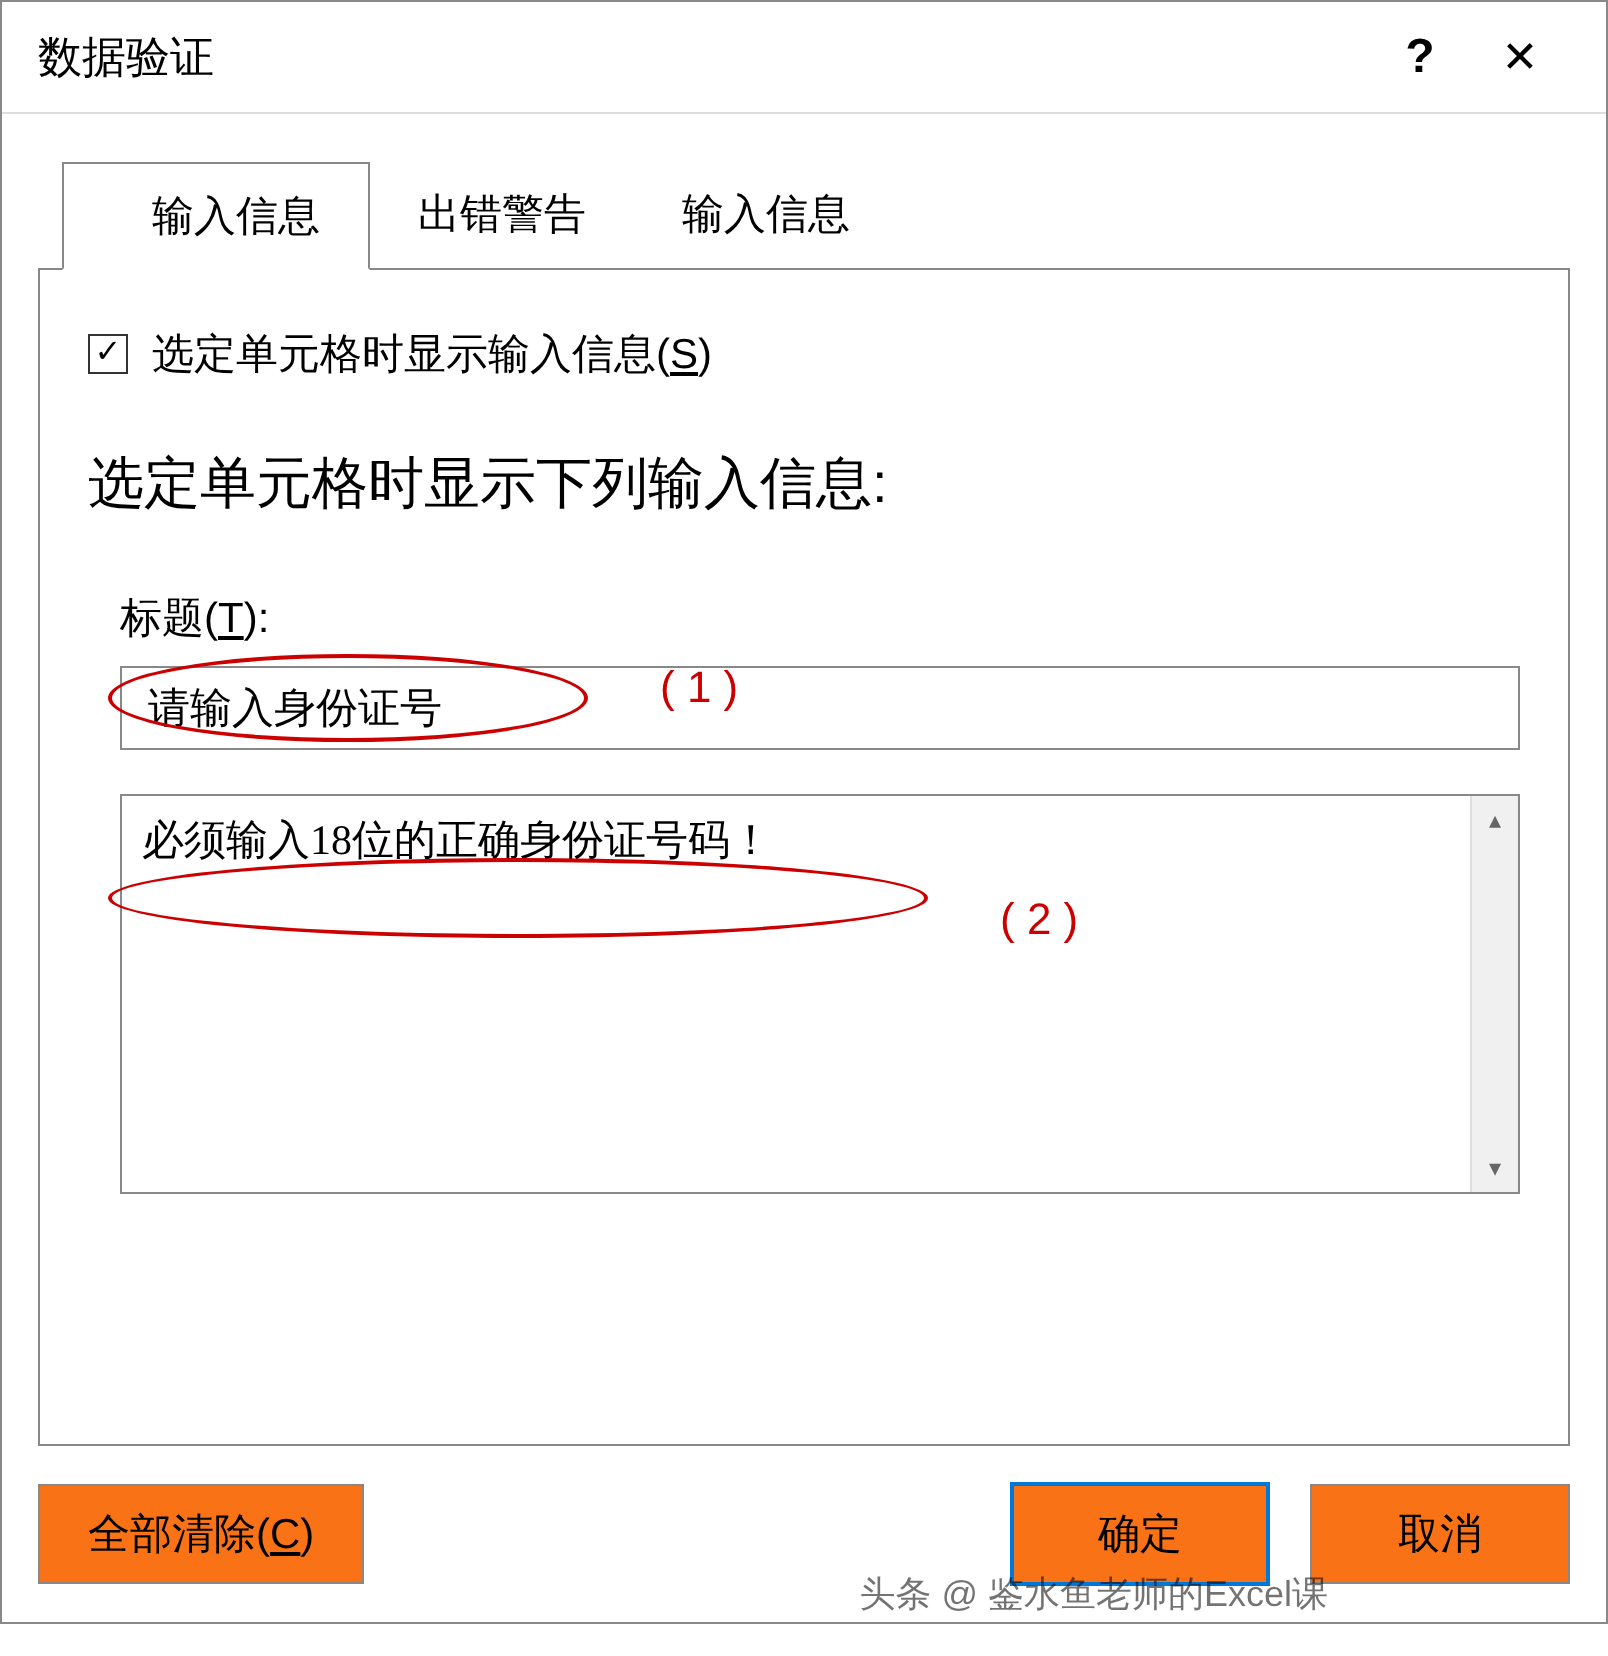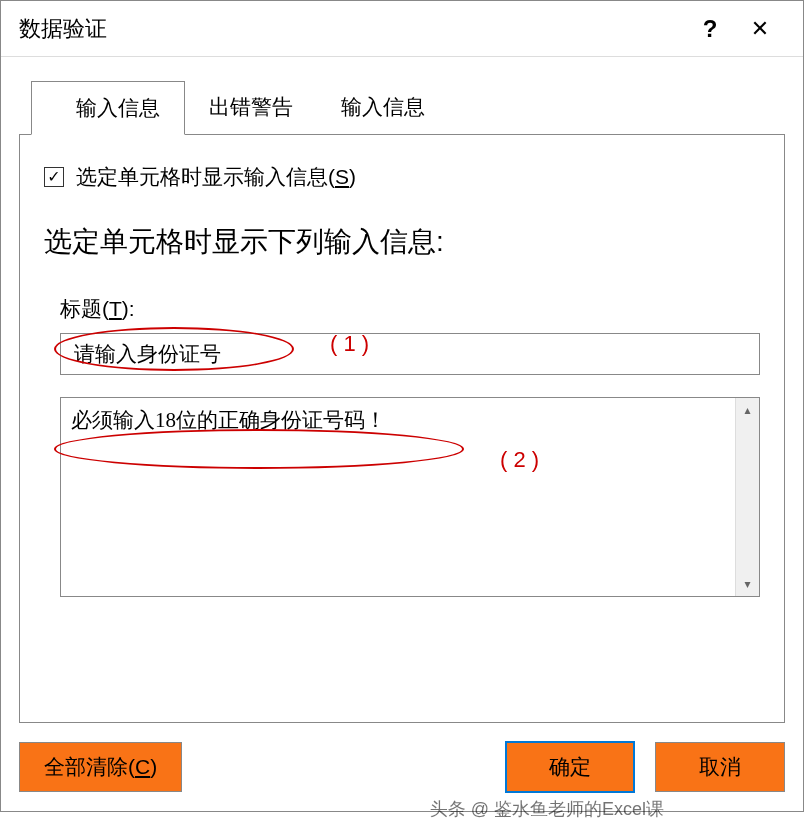--- a/index.html
+++ b/index.html
@@ -186,21 +186,21 @@
       border: 2px solid #0078d7;
     }
     .spacer {
       flex: 1;
     }
     .btn + .btn {
       margin-left: 20px;
     }
     .watermark {
       position: absolute;
-      bottom: 7px;
+      bottom: 19px;
       right: 140px;
       font-size: 18px;
       color: rgba(0,0,0,0.55);
       pointer-events: none;
     }
     .underline {
       text-decoration: underline;
     }
   </style>
 </head>

